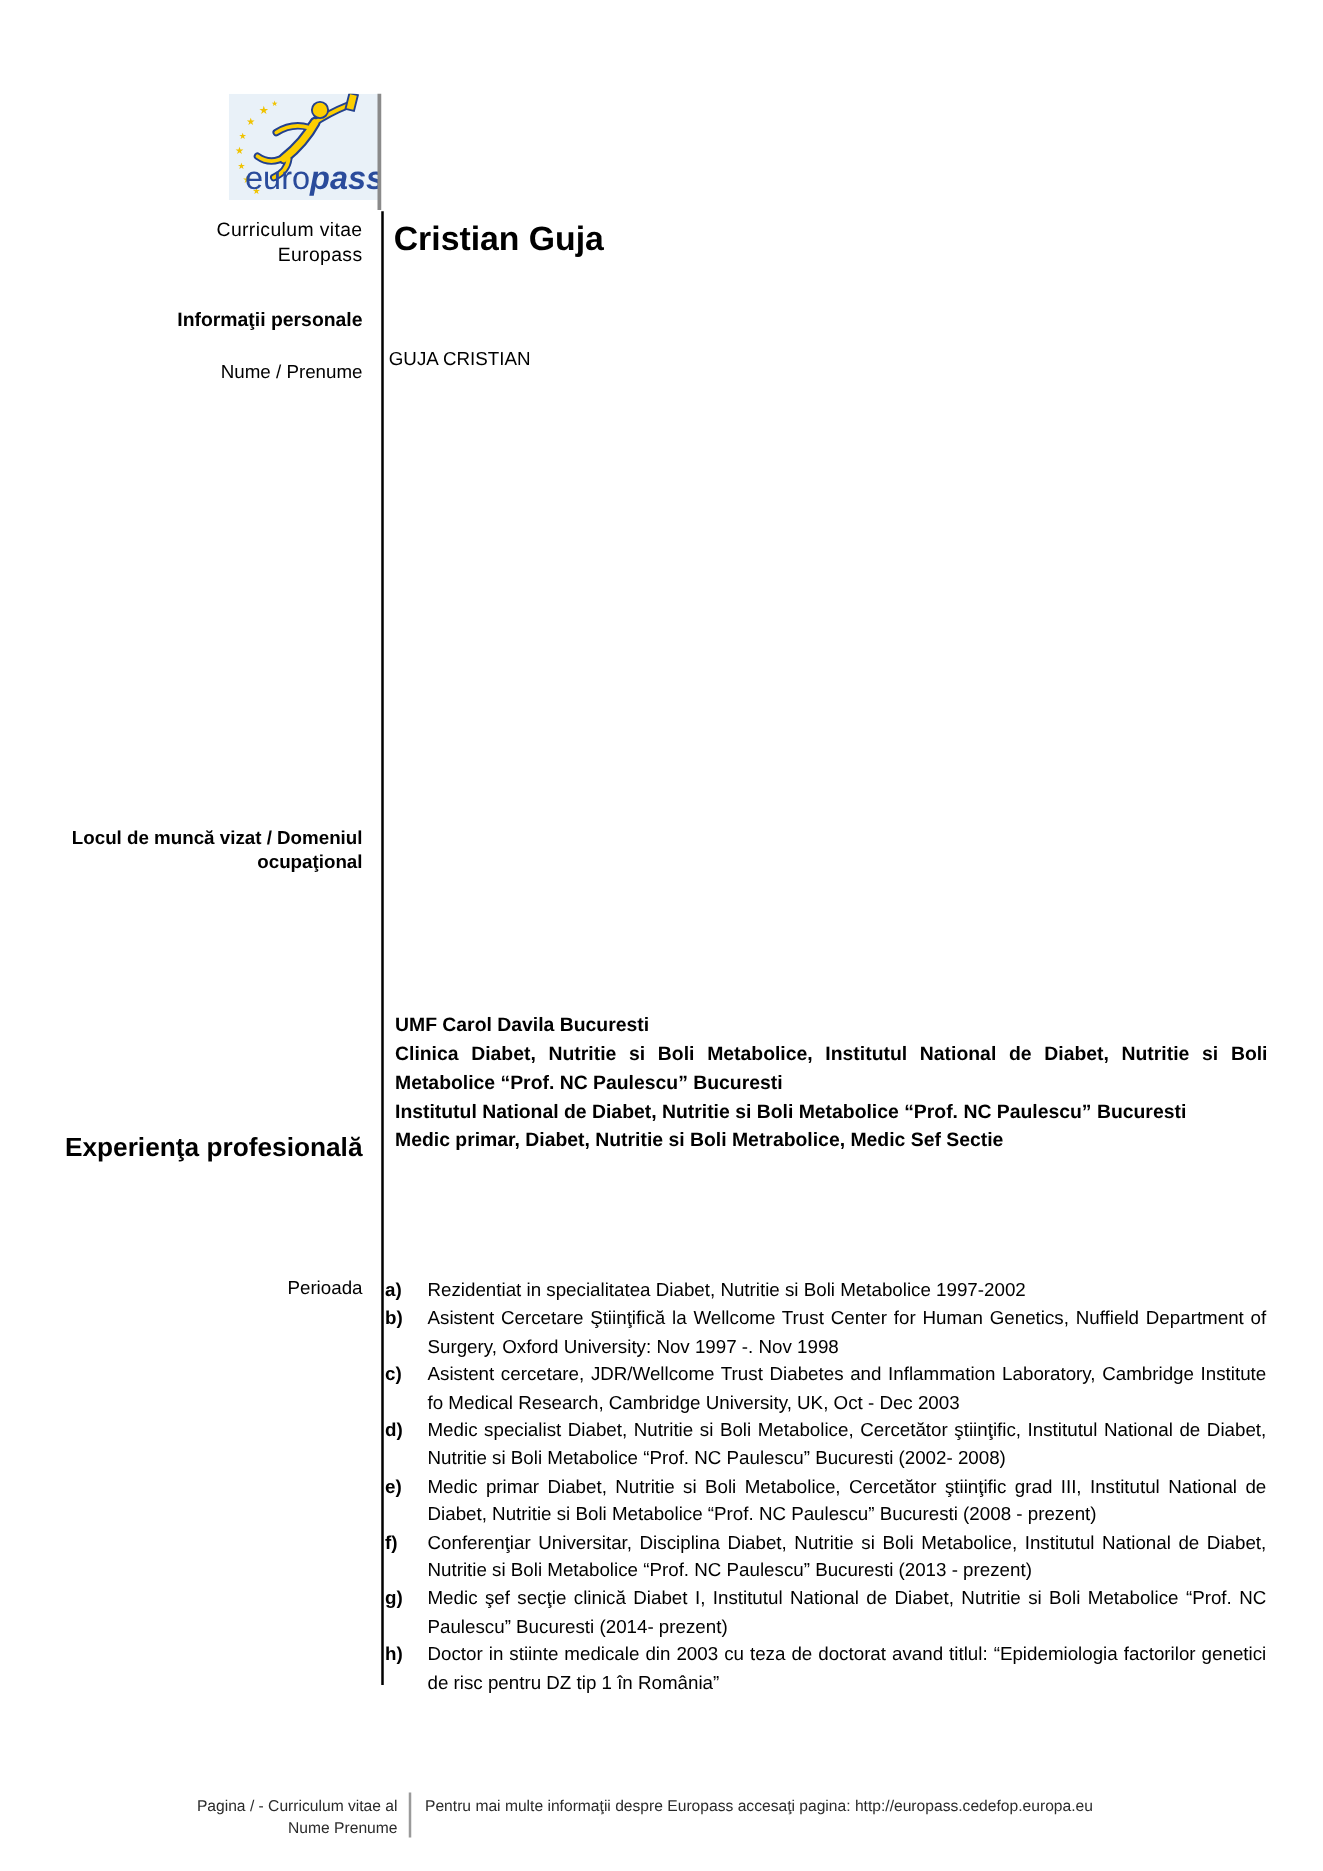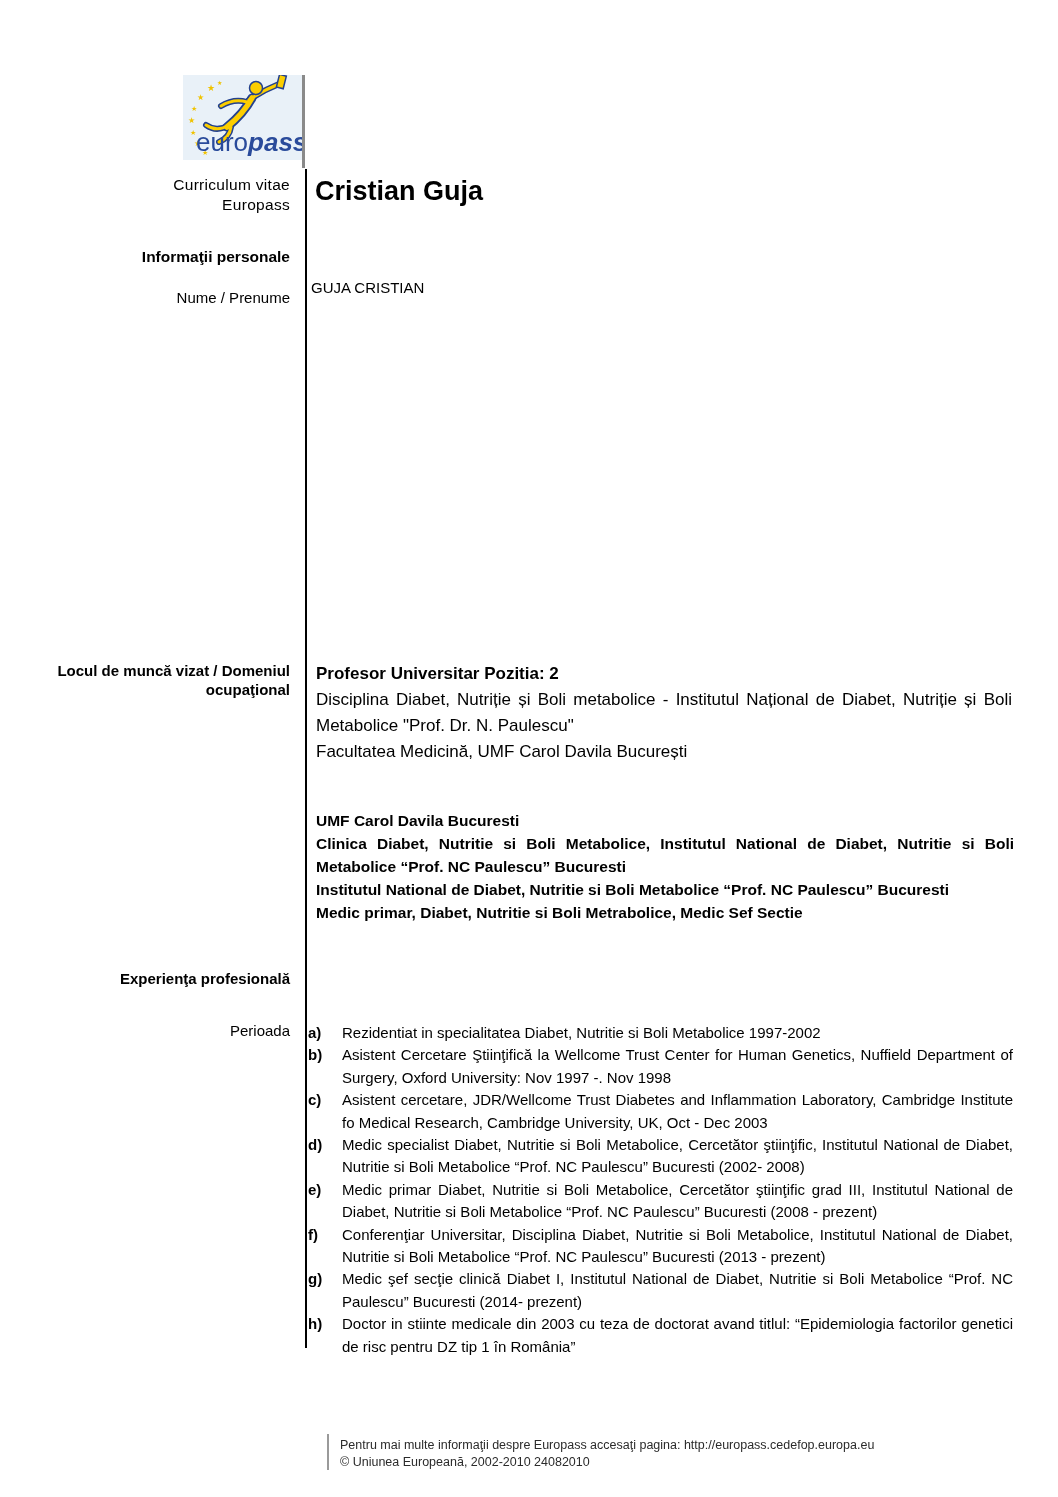--- a/index.html
+++ b/index.html
@@ -36,21 +36,21 @@
   .jt-content { left:316px; top:661px; width:696px; font-size:17px; line-height:26px; }
   .jt-title { font-weight:bold; }
   .jt-desc { text-align:justify; }
 
   
   .cj-label { left:38px; top:807px; width:252px; text-align:right; font-size:15px; line-height:19px; }
   .cj-content { left:316px; top:809px; width:698px; font-size:15.5px; font-weight:bold; line-height:23px; }
   .cj-content p { text-align:justify; }
 
   
-  .section-exp { left:38px; top:970px; width:252px; text-align:right; font-size:15px; font-weight:bold; }
+  .section-exp { left:38px; top:907px; width:252px; text-align:right; font-size:21px; font-weight:bold; }
   .period-label { left:38px; top:1022px; width:252px; text-align:right; font-size:15px; }
   .exp-list { left:308px; top:1022px; width:705px; font-size:15px; line-height:22.4px; }
   .exp-item { display:flex; }
   .exp-letter { width:34px; flex-shrink:0; font-weight:bold; }
   .exp-text { flex:1; text-align:justify; }
 
   
   .footer-left { left:0; top:1437px; width:318px; text-align:right; font-size:12.5px; line-height:16.5px; color:#2b2b2b; }
   .footer-right { left:340px; top:1437px; width:700px; font-size:12.5px; line-height:16.5px; color:#2b2b2b; }
 </style>
@@ -97,25 +97,20 @@
   <div class="abs main-divider"></div>
 
   <div class="abs doc-label">Curriculum vitae Europass</div>
   <h1 class="abs cv-name">Cristian Guja</h1>
 
   <div class="abs section-personal">Informaţii personale</div>
   <div class="abs name-label">Nume / Prenume</div>
   <div class="abs name-value">GUJA CRISTIAN</div>
 
   <div class="abs jt-label">Locul de muncă vizat / Domeniul ocupaţional</div>
-  <div class="abs jt-content">
-    <p class="jt-title">Profesor Universitar Pozitia: 2</p>
-    <p class="jt-desc">Disciplina  Diabet, Nutriție și Boli metabolice - Institutul Național de Diabet, Nutriție și Boli Metabolice "Prof. Dr. N. Paulescu"</p>
-    <p class="jt-desc">Facultatea Medicină, UMF Carol Davila București</p>
-  </div>
 
   <div class="abs cj-content">
     <p>UMF Carol Davila Bucuresti</p>
     <p>Clinica Diabet, Nutritie si Boli Metabolice, Institutul National de Diabet, Nutritie si Boli Metabolice “Prof. NC Paulescu” Bucuresti</p>
     <p>Institutul National de Diabet, Nutritie si Boli Metabolice “Prof. NC Paulescu” Bucuresti</p>
     <p>Medic primar, Diabet, Nutritie si Boli Metrabolice, Medic Sef Sectie</p>
   </div>
 
   <div class="abs section-exp">Experienţa profesională</div>
   <div class="abs period-label">Perioada</div>
@@ -148,19 +143,22 @@
     <div class="exp-item">
       <span class="exp-letter">g)</span>
       <span class="exp-text">Medic şef secţie clinică Diabet I, Institutul National de Diabet, Nutritie si Boli Metabolice “Prof. NC Paulescu” Bucuresti (2014-  prezent)</span>
     </div>
     <div class="exp-item">
       <span class="exp-letter">h)</span>
       <span class="exp-text">Doctor in stiinte medicale din 2003 cu teza de doctorat avand titlul: “Epidemiologia factorilor genetici de risc pentru DZ tip 1 în România”</span>
     </div>
   </div>
 
+  <div class="abs footer-left">
+    <div>Pagina / - Curriculum vitae al</div>
+    <div>Nume Prenume</div>
+  </div>
   <div class="abs footer-divider"></div>
   <div class="abs footer-right">
     <div>Pentru mai multe informaţii despre Europass accesaţi pagina: http://europass.cedefop.europa.eu</div>
-    <div>© Uniunea Europeană, 2002-2010   24082010</div>
   </div>
 
 </div>
 
 </body></html>

